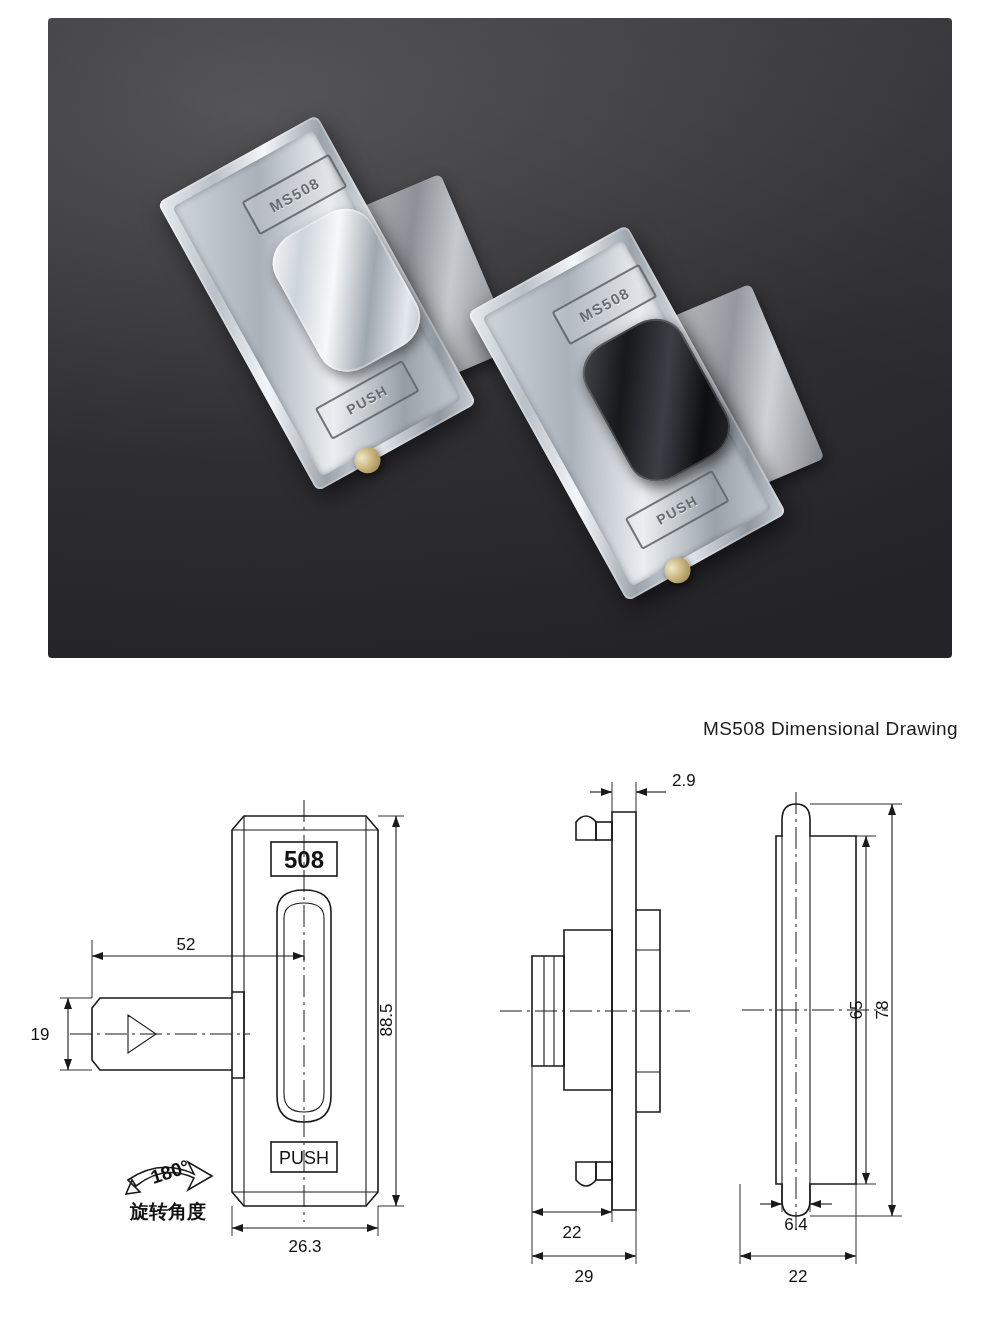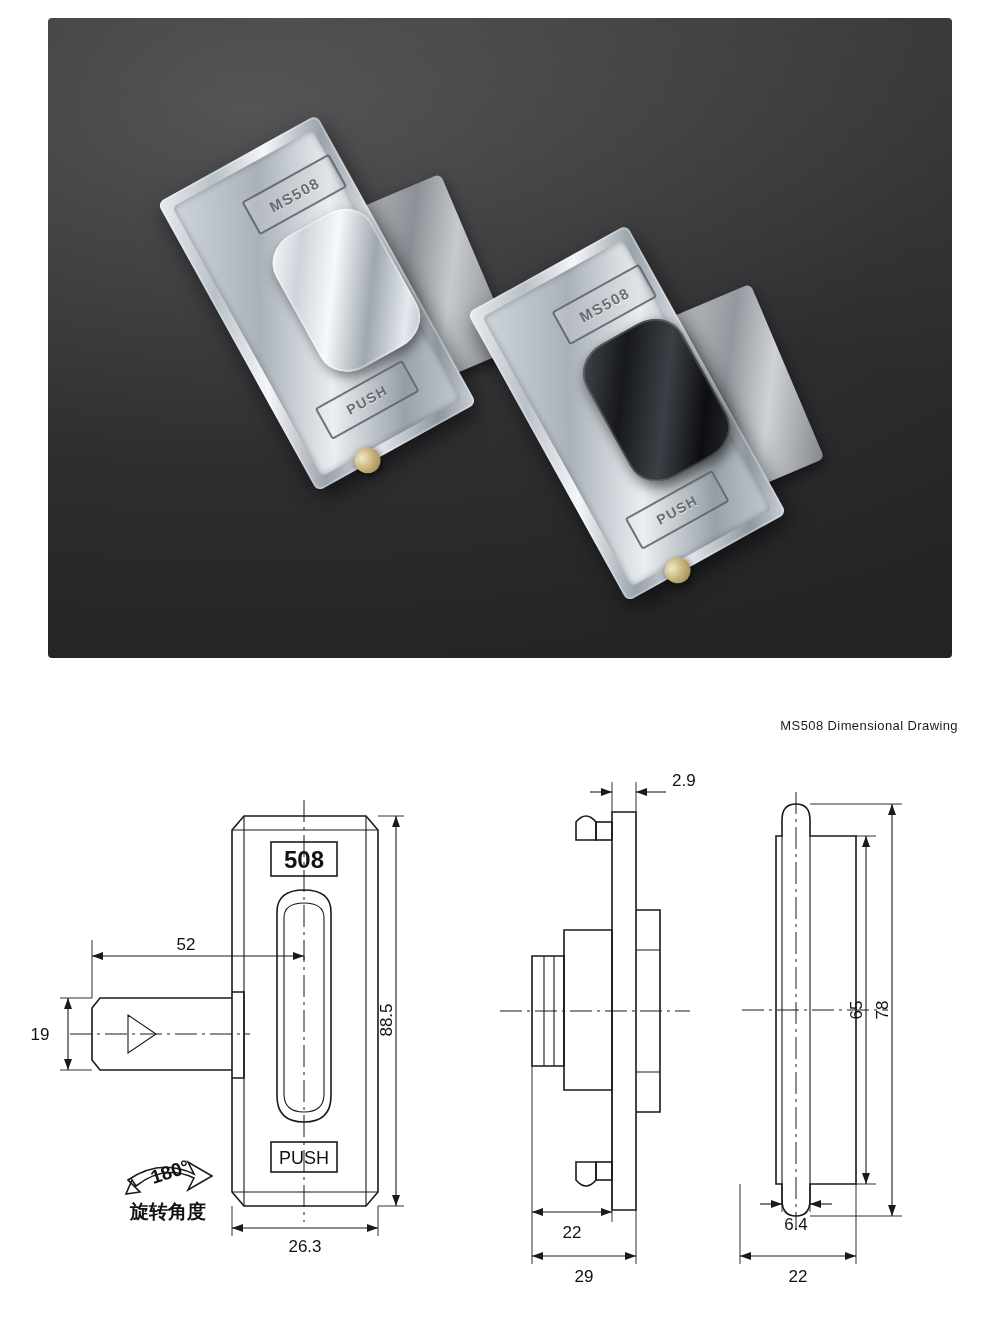--- a/index.html
+++ b/index.html
@@ -110,21 +110,21 @@
     background: linear-gradient(125deg, #4a4e54 0%, #16181b 30%, #3c4046 55%, #0d0e10 78%, #2b2e33 100%);
     box-shadow: 0 6px 14px rgba(0,0,0,0.6), inset 0 0 0 2px rgba(255,255,255,0.18);
   }
   #lock-b .screw { left: 86px; top: 336px; }
 
   
   .draw-title {
     position: absolute;
     right: 42px;
     top: 718px;
-    font-size: 13px;
+    font-size: 19px;
     letter-spacing: 0.4px;
     color: #1b1b1b;
   }
 
   svg.tech { position: absolute; left: 0; top: 760px; width: 1000px; height: 540px; }
   svg.tech .outline { fill: none; stroke: #1a1a1a; stroke-width: 1.6; }
   svg.tech .thin { fill: none; stroke: #1a1a1a; stroke-width: 1.1; }
   svg.tech .center { fill:none; stroke: #1a1a1a; stroke-width: 1; stroke-dasharray: 22 5 3 5; }
   svg.tech .ext { fill: none; stroke: #1a1a1a; stroke-width: 0.9; }
   svg.tech .dim { fill: none; stroke: #1a1a1a; stroke-width: 1.1; }

